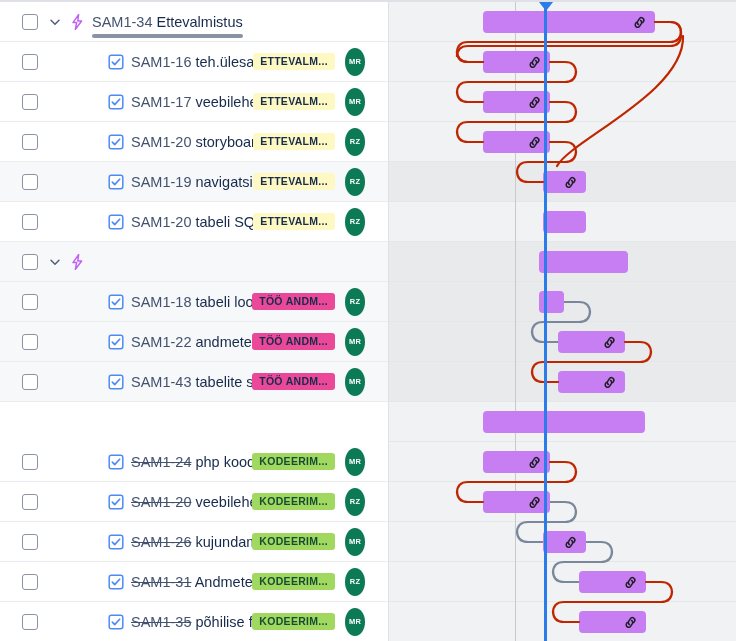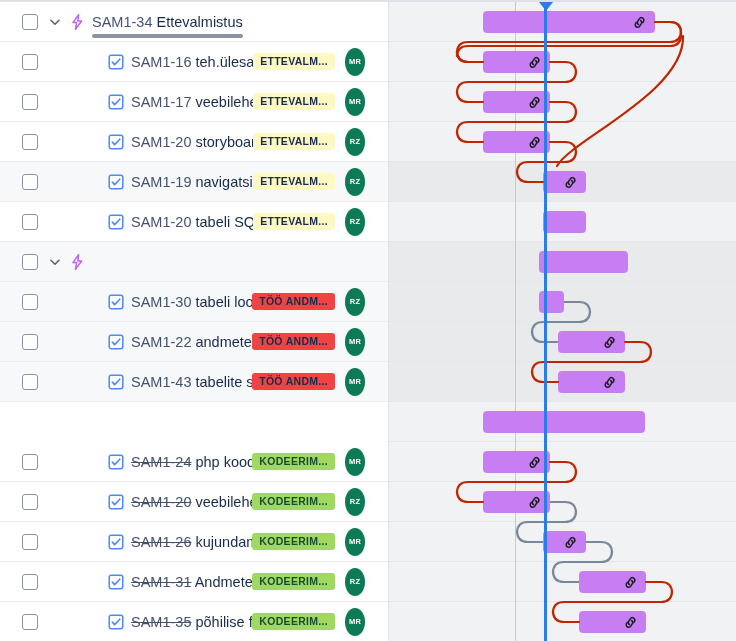--- a/index.html
+++ b/index.html
@@ -87,21 +87,21 @@
   .task-title .key.done { text-decoration: line-through; }
 
   .badge {
     flex: none; margin-left: auto;
     font-size: 10.5px; font-weight: bold; letter-spacing: 0.3px;
     color: #172b4d; padding: 3px 7px 4px 7px; border-radius: 3px;
     white-space: nowrap; line-height: 1;
     max-width: 84px; overflow: hidden;
   }
   .badge.gray  { background: #fef9c3; color: #172b4d; }
-  .badge.blue  { background: #ef4444; color: #172b4d; }
+  .badge.blue  { background: #ec4899; color: #172b4d; }
   .badge.green { background: #a1d860; color: #164b35; }
 
   .avatar {
     flex: none; width: 20px; height: 28px; border-radius: 50%;
     background: #0b7a55; color: #fff; font-size: 7.5px; font-weight: bold;
     display: flex; align-items: center; justify-content: center;
     margin-left: 10px; margin-right: 24px; letter-spacing: 0.2px;
   }
 
   
@@ -241,21 +241,21 @@
       </div>
       <div class="row stripe" style="top: 280px;">
         <div class="sel-box"></div>
         <div class="task-indent"></div>
         <div class="task-ico">
           <svg width="16" height="16" viewBox="0 0 16 16">
             <rect x="1.2" y="1.2" width="13.6" height="13.6" rx="2.2" fill="#fff" stroke="#4c8bf5" stroke-width="1.5"></rect>
             <path d="M4.3 8.1 L6.7 10.6 L11.7 5.2" fill="none" stroke="#4c8bf5" stroke-width="1.6" stroke-linecap="round" stroke-linejoin="round"></path>
           </svg>
         </div>
-        <div class="task-title"><span class="key">SAM1-30</span> <span>tabeli loom...</span></div>
+        <div class="task-title"><span class="key">SAM1-18</span> <span>tabeli loom...</span></div>
         <div class="badge blue">TÖÖ ANDM...</div>
         <div class="avatar">RZ</div>
       </div>
       <div class="row stripe" style="top: 320px;">
         <div class="sel-box"></div>
         <div class="task-indent"></div>
         <div class="task-ico">
           <svg width="16" height="16" viewBox="0 0 16 16">
             <rect x="1.2" y="1.2" width="13.6" height="13.6" rx="2.2" fill="#fff" stroke="#4c8bf5" stroke-width="1.5"></rect>
             <path d="M4.3 8.1 L6.7 10.6 L11.7 5.2" fill="none" stroke="#4c8bf5" stroke-width="1.6" stroke-linecap="round" stroke-linejoin="round"></path>

